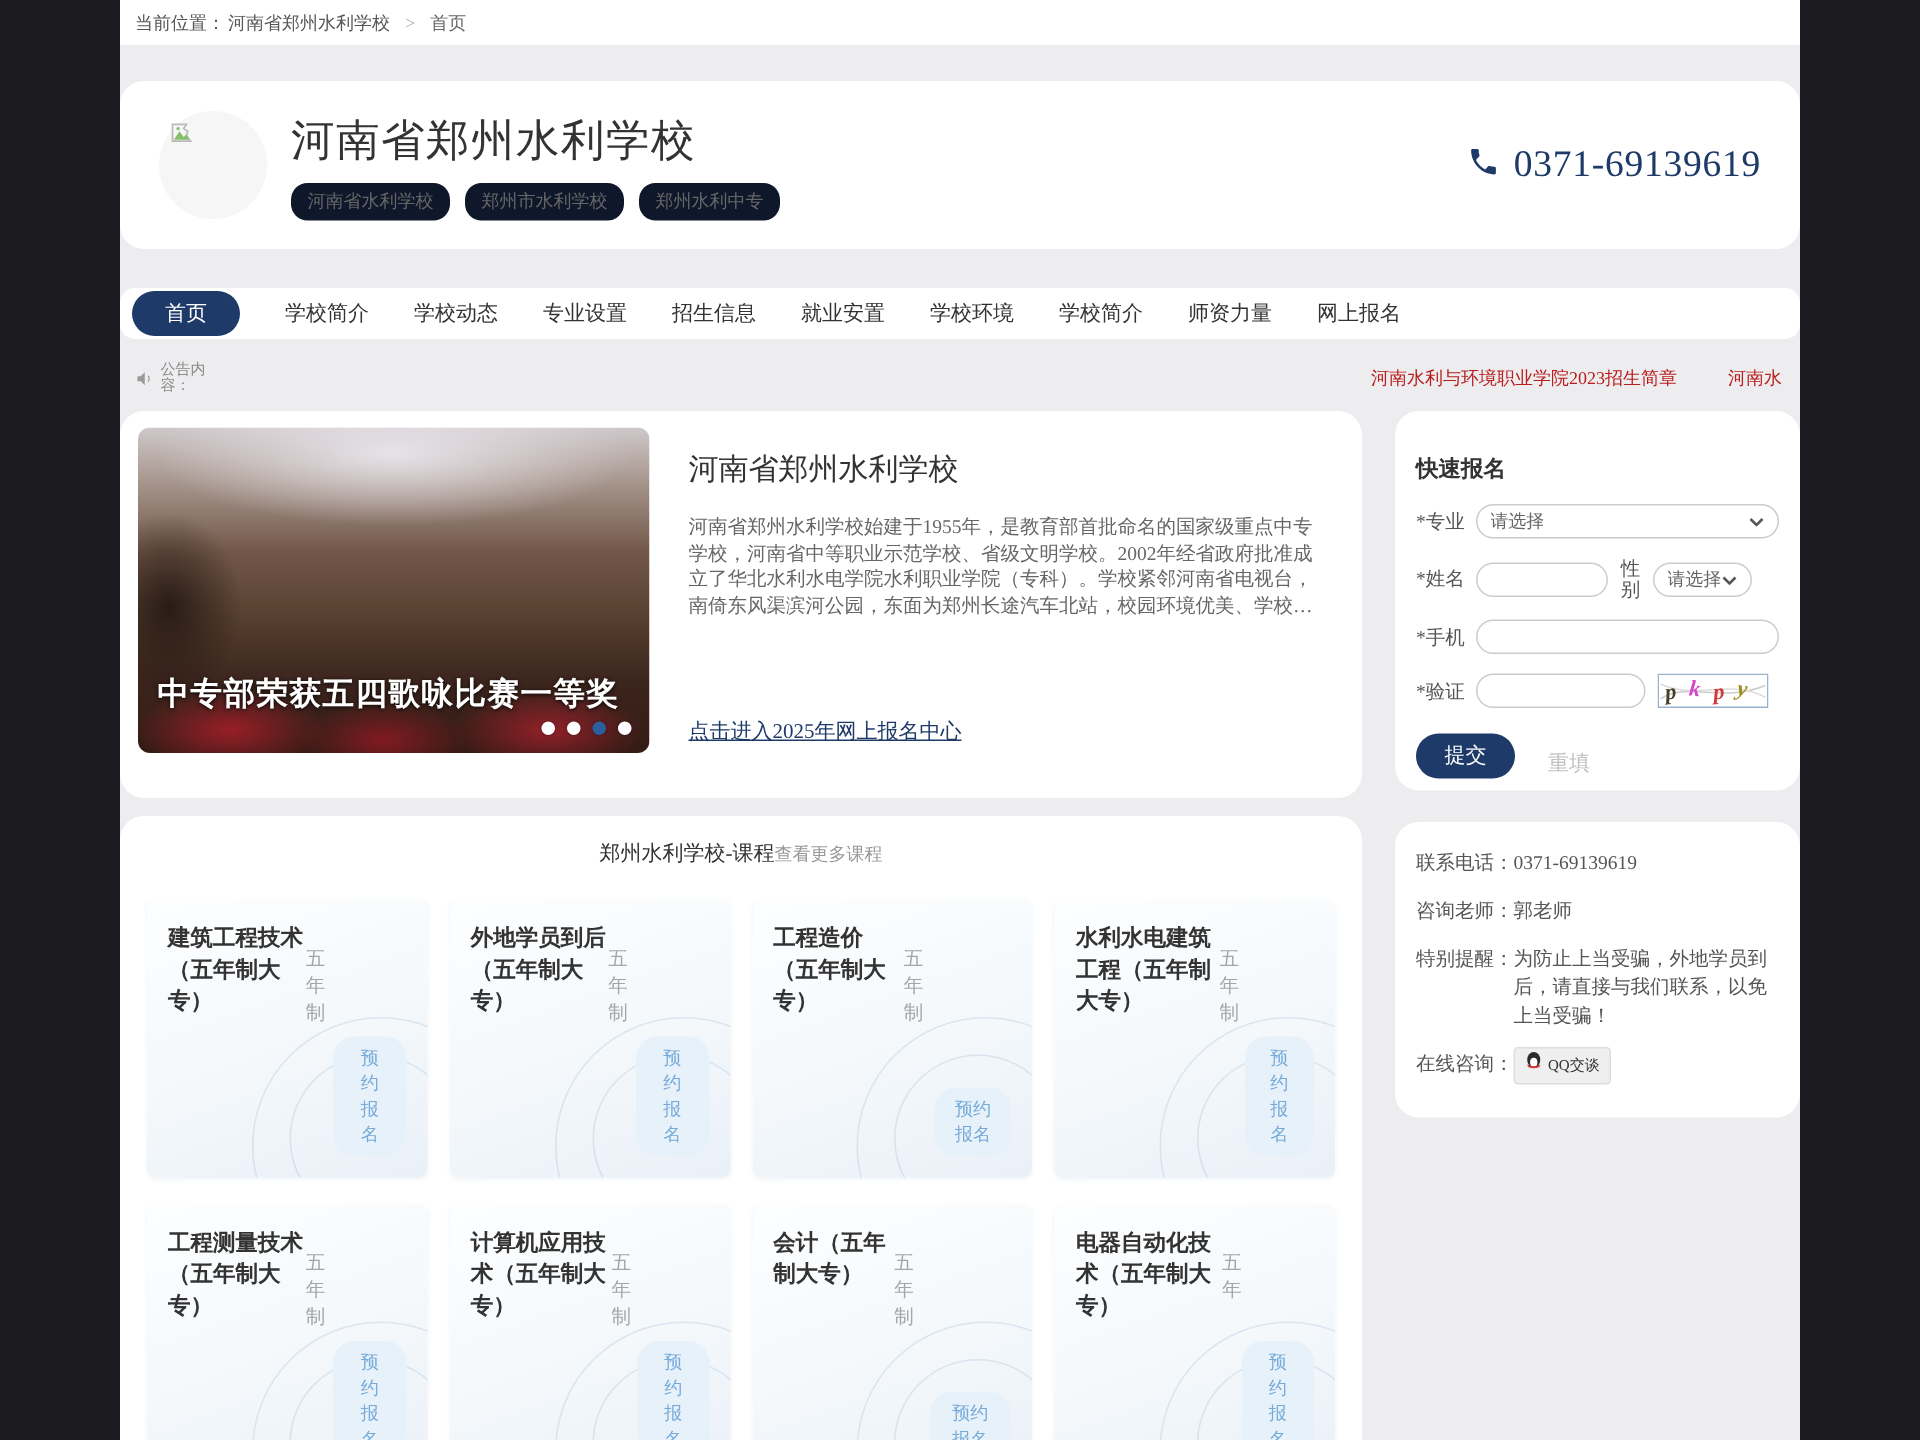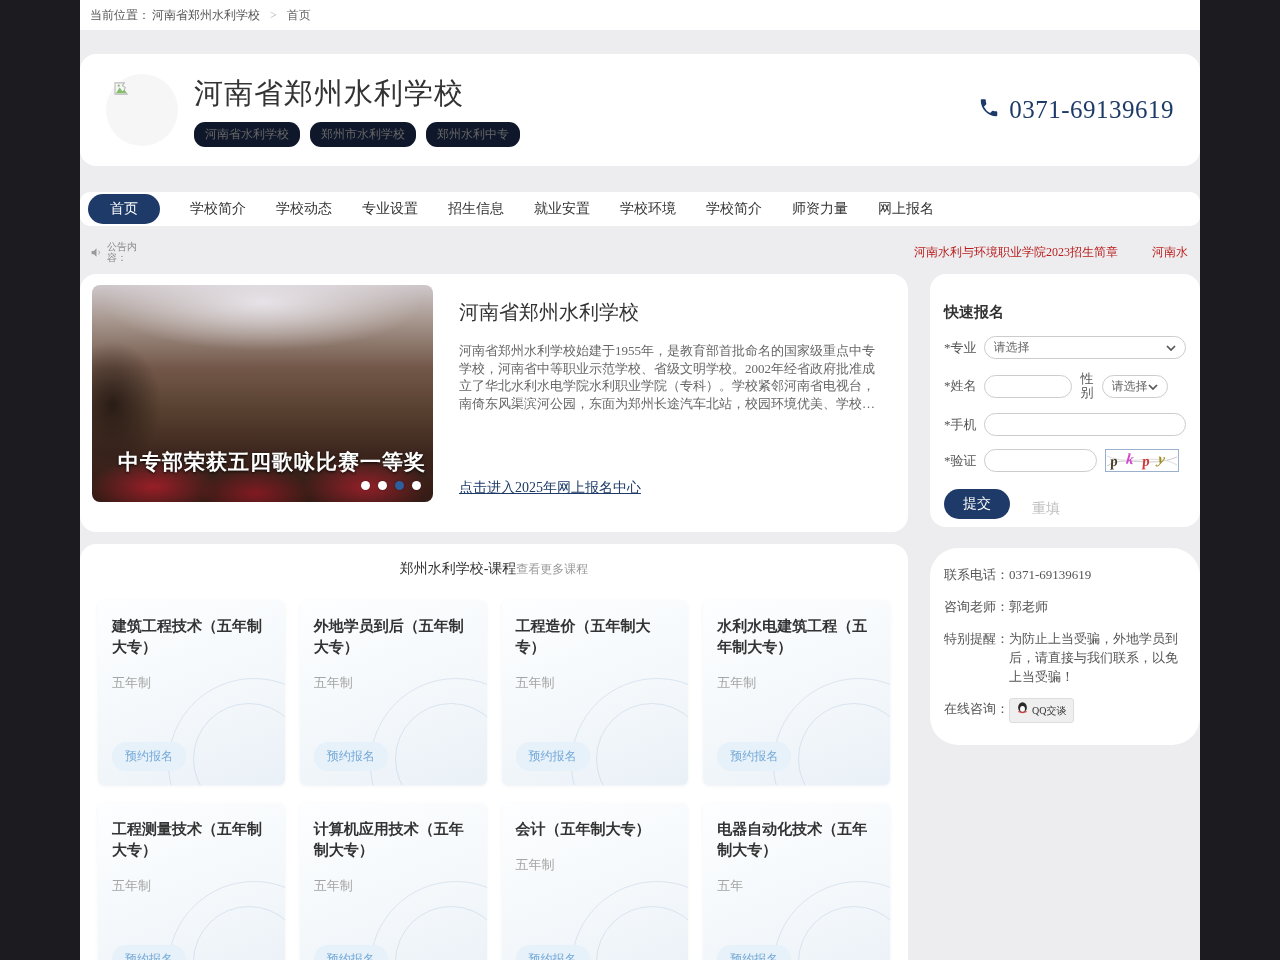--- a/index.html
+++ b/index.html
@@ -70,21 +70,21 @@
     flex: 0 0 auto; cursor: pointer;
     background:
       radial-gradient(ellipse 70px 90px at 6% 55%, rgba(25,15,12,.75), transparent 70%),
       radial-gradient(ellipse 90px 40px at 18% 93%, rgba(185,30,45,.75), transparent 70%),
       radial-gradient(ellipse 80px 36px at 48% 96%, rgba(160,25,38,.7), transparent 70%),
       radial-gradient(ellipse 90px 40px at 80% 93%, rgba(185,32,48,.7), transparent 70%),
       radial-gradient(ellipse 200px 60px at 50% 8%, rgba(235,232,238,.9), transparent 80%),
       linear-gradient(180deg, #cfc8cb 0%, #a8988f 16%, #73584a 38%, #57402f 58%, #3c251d 78%, #351b15 100%);
   }
   .slide-caption {
-    position: absolute; left: 26px; right: 6px; bottom: 26px;
+    position: absolute; left: 13px; right: 6px; bottom: 26px;
     color: #fff; font-size: 21px; font-weight: bold; letter-spacing: 1px;
     text-shadow: 0 1px 3px rgba(0,0,0,.85);
     white-space: nowrap;
     margin-top: 44px;
   }
   .dots { position: absolute; right: 12px; bottom: 12px; display: flex; gap: 8px; }
   .dot { width: 9px; height: 9px; border-radius: 50%; background: #fff; box-shadow: 0 0 2px rgba(0,0,0,.4); cursor: pointer; }
   .dot.active { background: #2d5f9e; }
 
   .hero-text { flex: 1; padding: 6px 10px 8px 26px; display: flex; flex-direction: column; }
@@ -126,39 +126,39 @@
 
   
   .lower-row { display: flex; gap: 22px; margin-top: 12px; align-items: flex-start; }
   .courses-card { width: 828px; background: #fff; border-radius: 16px; padding: 16px 18px 18px; }
   .courses-head { display: flex; justify-content: center; align-items: center; }
   .courses-title { font-size: 14px; color: #333; }
   .courses-more { font-size: 12px; color: #999; cursor: pointer; }
   .course-grid { display: grid; grid-template-columns: repeat(4, 1fr); gap: 18px 15px; margin-top: 22px; }
   .course-card {
     height: 185px; border-radius: 6px; padding: 14px; position: relative; overflow: hidden;
-    display: flex; flex-direction: column; cursor: pointer;
+    display: flex; flex-direction: row; cursor: pointer;
     background: linear-gradient(160deg, #fdfeff 0%, #f4f8fb 55%, #e9f0f7 100%);
     box-shadow: 0 1px 3px rgba(120,140,170,.12);
   }
   .course-card::before, .course-card::after {
     content: ""; position: absolute; border: 1px solid rgba(160,185,215,.30); border-radius: 50%;
   }
   .course-card::before { width: 170px; height: 170px; right: -55px; bottom: -65px; }
   .course-card::after  { width: 110px; height: 110px; right: -20px; bottom: -30px; }
   .course-title { font-size: 15px; color: #333; font-weight: 600; line-height: 21px; margin: 2px 0 0; }
   .course-duration { font-size: 13px; color: #a5a5a5; margin-top: 16px; }
   .enroll-btn {
     margin-top: auto; align-self: flex-start; background: #e7f1fa; color: #74a9d8;
     font-size: 12px; padding: 6px 13px; border-radius: 14px; border: none; cursor: pointer;
     position: relative; z-index: 1; font-family: inherit;
   }
 
   
-  .contact-card { width: 270px; background: #fff; border-radius: 28px; padding: 17px 14px; margin-top: 4px; }
+  .contact-card { width: 270px; background: #fff; border-radius: 16px; padding: 17px 14px; margin-top: 4px; }
   .c-line { display: flex; font-size: 13px; color: #555; margin-bottom: 13px; line-height: 19px; }
   .c-line:last-child { margin-bottom: 4px; }
   .c-label { white-space: nowrap; flex: 0 0 auto; }
   .c-value { color: #555; }
   .qq-badge {
     display: inline-flex; align-items: center; gap: 4px; background: #efefef;
     border: 1px solid #ddd; border-radius: 3px; padding: 2px 7px; font-size: 10px; color: #333;
     cursor: pointer; position: relative; top: -1px;
   }
 </style>

